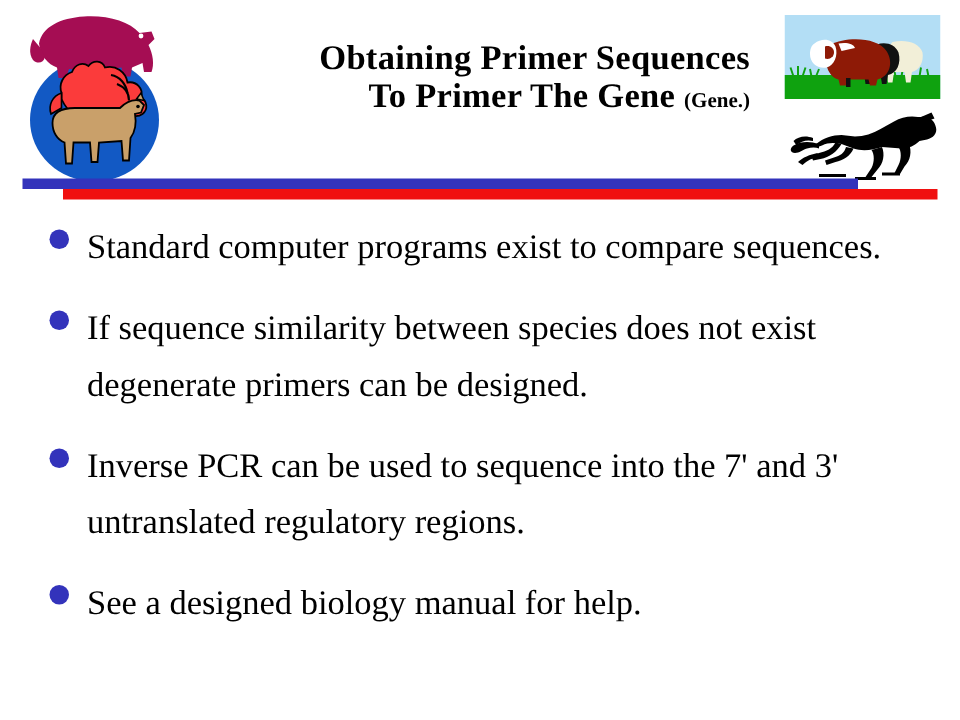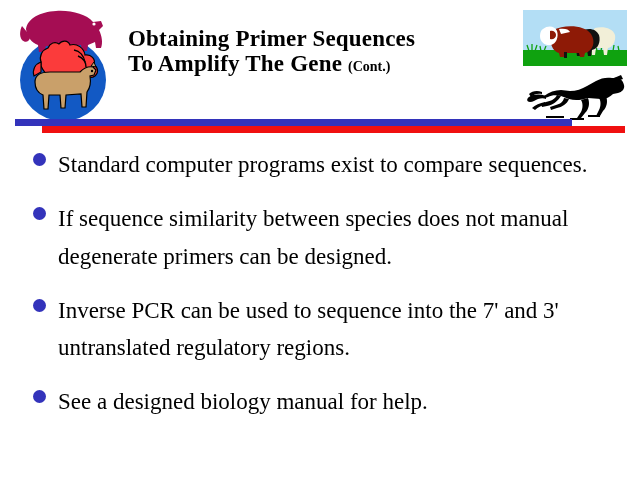--- a/index.html
+++ b/index.html
@@ -31,21 +31,21 @@
     width: 110px;
     height: 122px;
   }
 
   
   #title-block {
     position: absolute;
     left: 128px;
     top: 27px;
     width: 372px;
-    text-align: left;
+    text-align: right;
     color: #000000;
     line-height: 1.08;
   }
   .title-line {
     font-size: 23px;
     font-weight: bold;
     letter-spacing: 0.2px;
     white-space: nowrap;
   }
   #title-cont {
@@ -155,21 +155,21 @@
                  L78 105 L74 105 L73 92 L58 93 L57 106 L53 106 L52 93
                  L41 93 L40 107 L36 107 L35 93 C30 91 27 86 27 80 Z"></path>
         <path fill="#C9A06A" stroke="#000000" stroke-width="1" d="M83 64 L86 60 L88 65 Z"></path>
         <circle cx="84" cy="69" r="1.2" fill="#000000"></circle>
       </g>
     </svg>
   </div>
 
   <div id="title-block">
     <div class="title-line">Obtaining Primer Sequences</div>
-    <div class="title-line"><span>To Amplify The Gene</span> <span id="title-cont">(Cont.)</span></div>
+    <div class="title-line"><span>To Primer The Gene</span> <span id="title-cont">(Gene.)</span></div>
   </div>
 
   <div id="cattle-photo">
     <svg viewBox="0 0 104 56" width="104" height="56" xmlns="http://www.w3.org/2000/svg">
       <rect x="0" y="0" width="104" height="56" fill="#B3DEF5"></rect>
       <rect x="0" y="40" width="104" height="16" fill="#0FA20F"></rect>
 
       <g stroke="#0FA20F" stroke-width="1.3" fill="none">
         <path d="M6 41 L4 35 M9 41 L9 34 M12 41 L14 35 M18 41 L17 36 M21 41 L23 36"></path>
         <path d="M44 41 L42 35 M47 41 L47 34 M50 41 L52 35"></path>
@@ -228,21 +228,21 @@
 
 <div id="bullets">
 
   <div class="bullet-item">
     <span class="bullet-dot"></span>
     <span class="bullet-text">Standard computer programs exist to compare sequences.</span>
   </div>
 
   <div class="bullet-item">
     <span class="bullet-dot"></span>
-    <span class="bullet-text">If sequence similarity between species does not manual degenerate primers can be designed.</span>
+    <span class="bullet-text">If sequence similarity between species does not exist degenerate primers can be designed.</span>
   </div>
 
   <div class="bullet-item">
     <span class="bullet-dot"></span>
     <span class="bullet-text">Inverse PCR can be used to sequence into the 7' and 3' untranslated regulatory regions.</span>
   </div>
 
   <div class="bullet-item">
     <span class="bullet-dot"></span>
     <span class="bullet-text">See a designed biology manual for help.</span>

